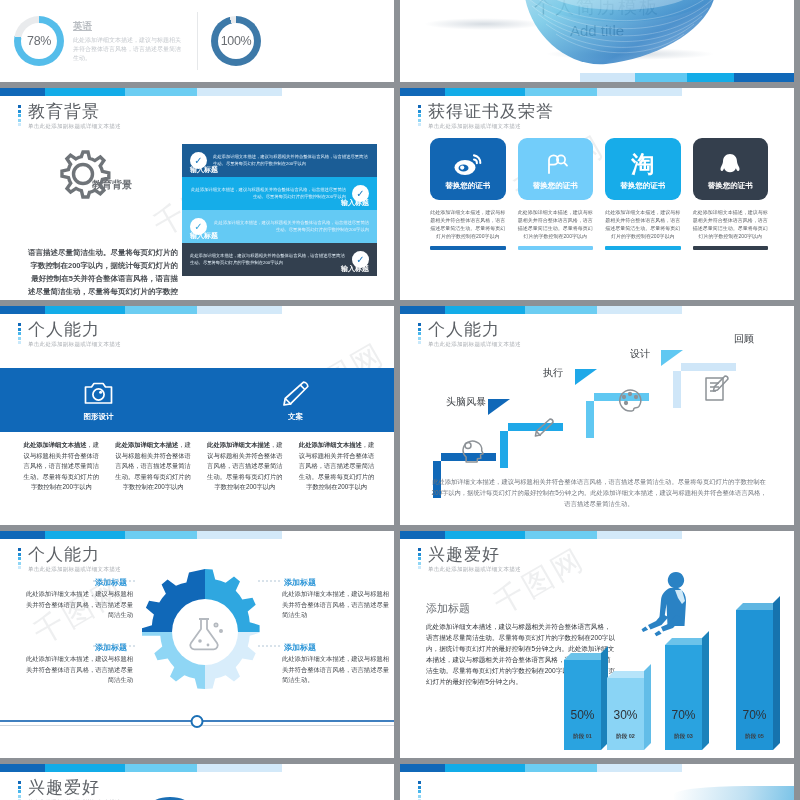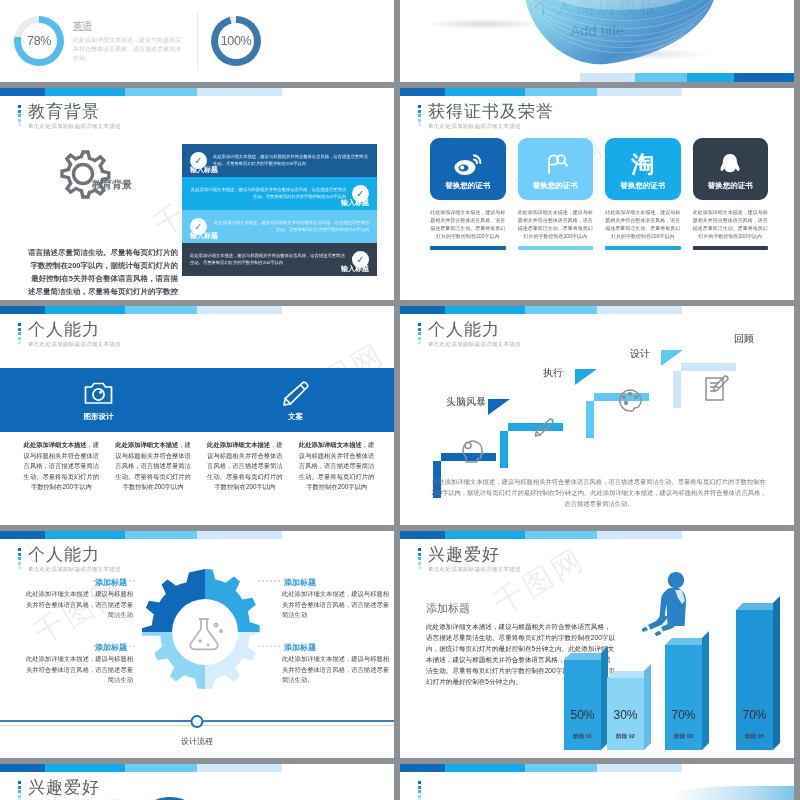--- a/index.html
+++ b/index.html
@@ -563,21 +563,20 @@
         <line x1="93" y1="50" x2="135" y2="50"></line>
         <line x1="258" y1="50" x2="282" y2="50"></line>
         <line x1="93" y1="115" x2="135" y2="115"></line>
         <line x1="258" y1="115" x2="282" y2="115"></line>
       </g>
     </svg>
 
     <div class="baseline"></div>
     <div class="baseline2"></div>
     <div class="bnode"></div>
-    <div class="bcap">设计流程</div>
   </div>
 
   <div class="gap"></div>
 
   <div class="slide">
     <div class="stripe">
         <i></i>
         <i></i>
         <i></i>
         <i></i>

